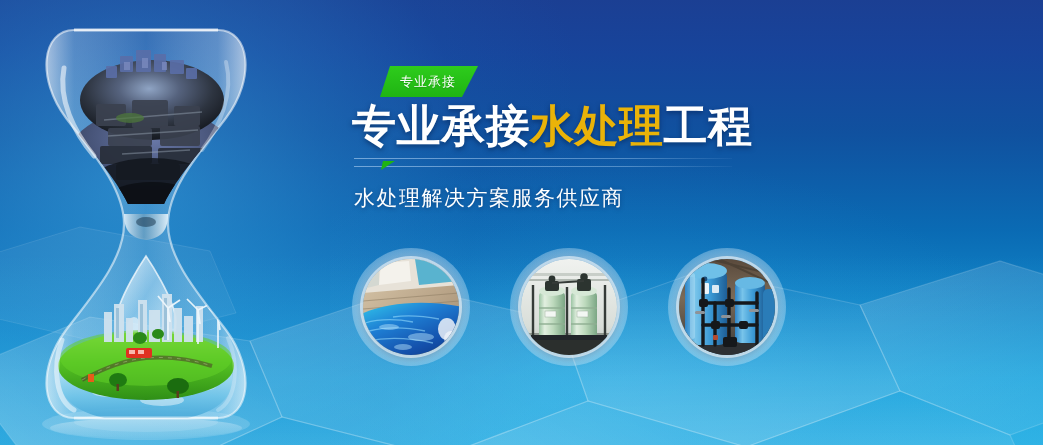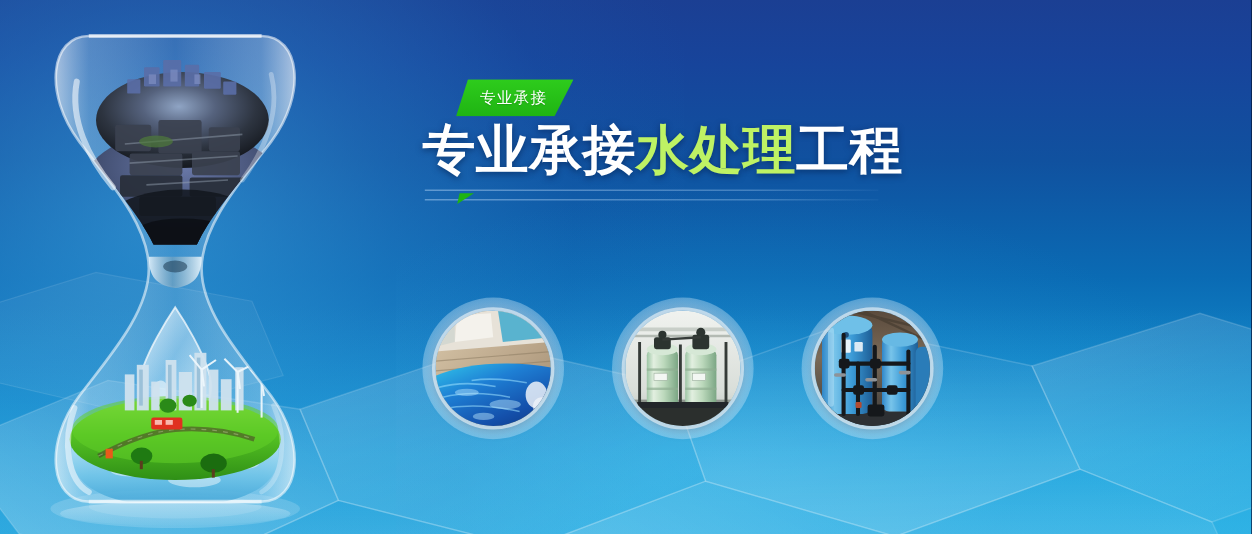--- a/index.html
+++ b/index.html
@@ -106,21 +106,21 @@
   .headline {
     margin-top:6px;
     font-size:44px;
     font-weight:bold;
     line-height:1.05;
     letter-spacing:0.5px;
     white-space:nowrap;
     color:#ffffff;
     text-shadow:0 2px 5px rgba(0,25,70,0.55);
   }
-  .headline .hl-green { color:#bef264; }
+  .headline .hl-green { color:#eab308; }
 
   .rule {
     height:1px;
     width:378px;
     background:linear-gradient(to right,
       rgba(190,220,250,0.55) 0%,
       rgba(170,210,245,0.42) 72%,
       rgba(150,195,240,0.06) 100%);
     margin:9px 0 0 2px;
   }
@@ -396,20 +396,21 @@
     <div class="badge">专业承接</div>
     <div class="badge-tail"></div>
 
     <div class="headline">
       <span>专业承接</span><span class="hl-green">水处理</span><span>工程</span>
     </div>
 
     <div class="rule"></div>
     <div class="rule rule-bottom"></div>
 
+    <div class="subline">水处理解决方案服务供应商</div>
   </div>
 
   <div class="circles">
 
     <div class="circle c1">
       <div class="circle-inner">
         <svg viewBox="0 0 96 96" preserveAspectRatio="xMidYMid slice">
           <defs>
             <linearGradient id="deckG" x1="0" y1="0" x2="1" y2="1">
               <stop offset="0%" stop-color="#d9c8ab"></stop>

